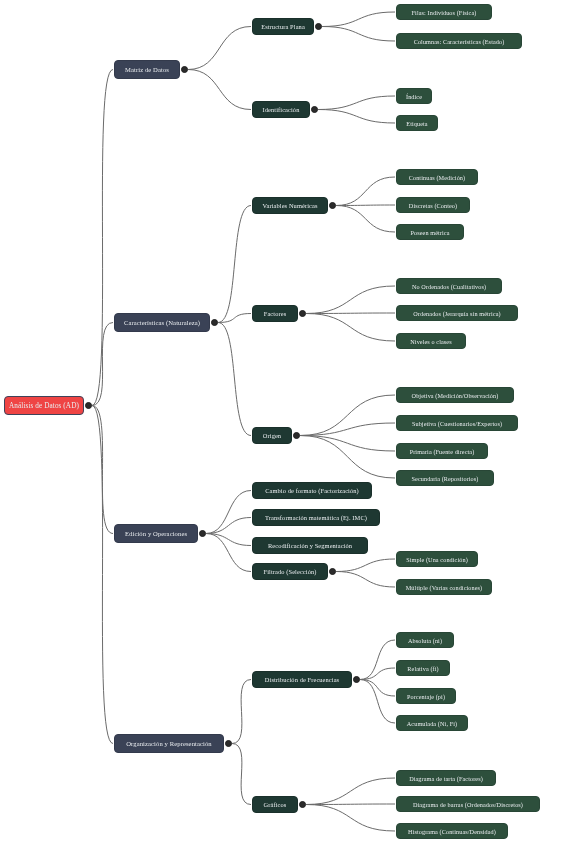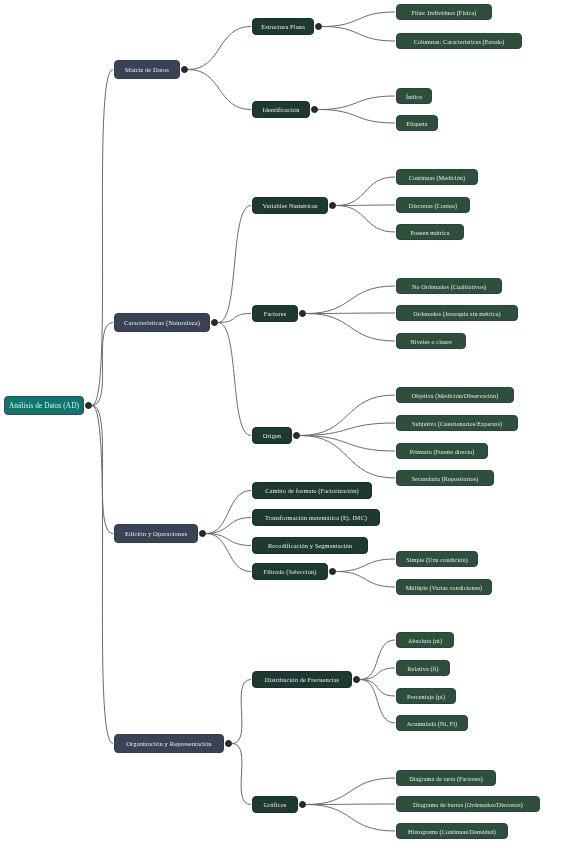--- a/index.html
+++ b/index.html
@@ -14,21 +14,21 @@
     position:absolute;
     box-sizing:border-box;
     display:flex;align-items:center;justify-content:center;
     border-radius:4px;
     color:#e9ecef;
     white-space:nowrap;
     letter-spacing:.1px;
     text-align:center;
   }
   .node.root{
-    background:#0f766e;
+    background:#ef4444;
     border:1px solid #3f4259;
     font-size:7.2px;
     height:19px;
     padding:0 7px;
   }
   .node.lvl1{
     background:#3a4256;
     border:1px solid #333a4c;
     font-size:6.6px;
     height:19px;

